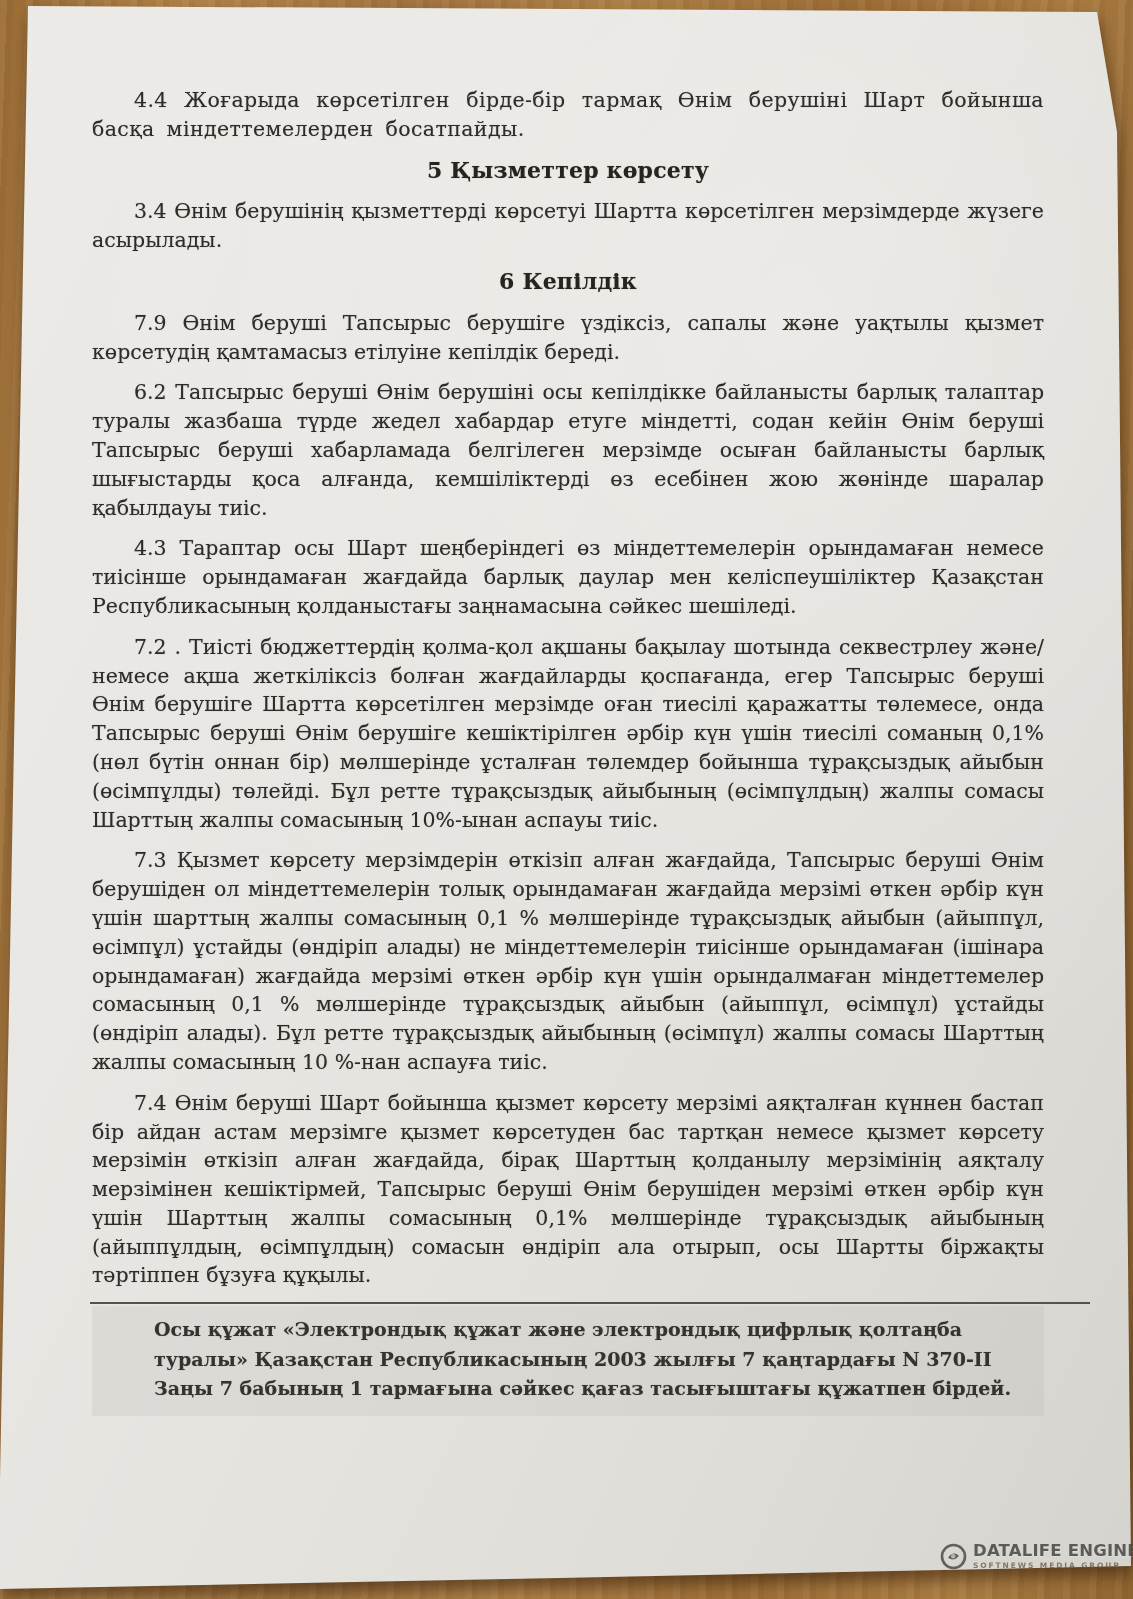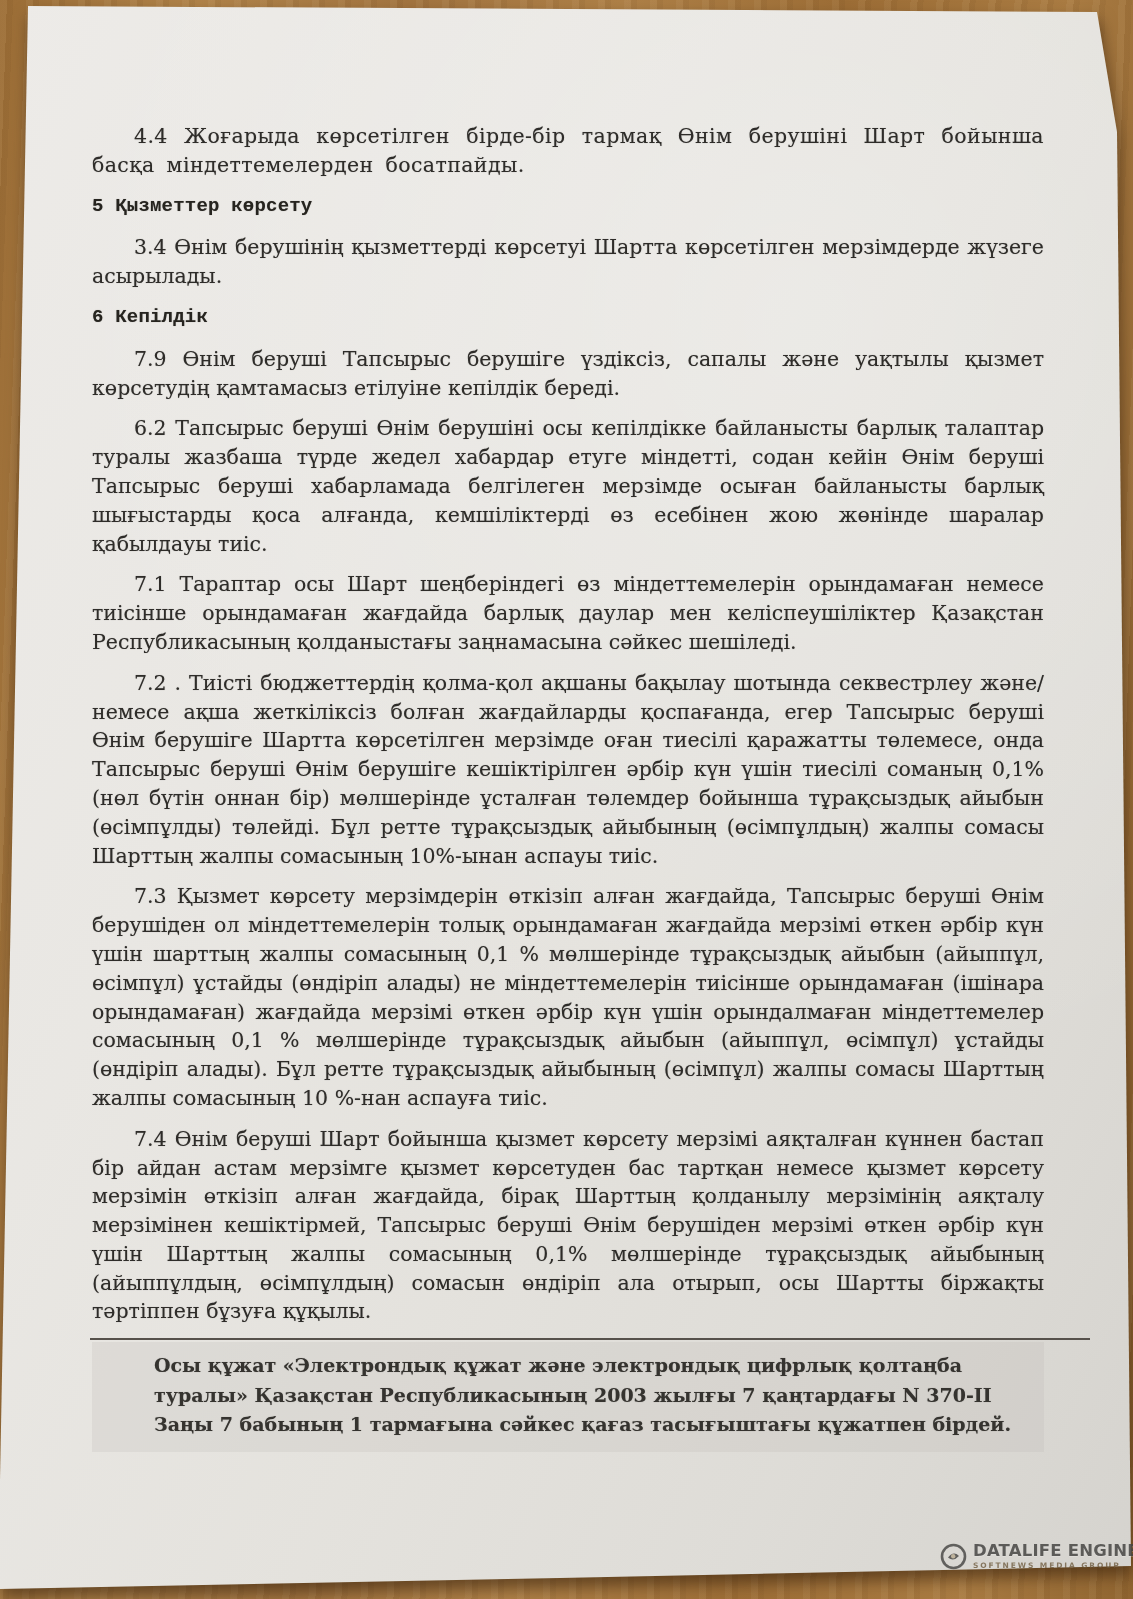--- a/index.html
+++ b/index.html
@@ -23,24 +23,24 @@
     background:
       radial-gradient(120% 90% at 70% 20%,rgba(255,255,255,.25) 0%,rgba(255,255,255,0) 55%),
       linear-gradient(115deg,#edebe8 0%,#e9e7e3 30%,#e4e2dd 55%,#dedcd7 78%,#d5d3ce 100%);
   }
   .content{
     position:absolute;left:92px;top:86px;width:952px;
     font-size:20.5px;line-height:28.8px;color:#2e2c29;
     text-align:justify;text-shadow:0 0 1px rgba(46,44,41,.38);
   }
   p.body{margin:0 0 12px;text-indent:42px;}
-  p.typewriter{letter-spacing:.4px;word-spacing:5px;margin-top:36px;}
+  p.typewriter{letter-spacing:.4px;word-spacing:5px;}
   h2.sect{
-    margin:4px 0 13px;text-align:left;font-size:19px;font-weight:bold;
-    color:#26241f;letter-spacing:.2px;font-family:Liberation Mono, monospace;
+    margin:4px 0 13px;text-align:center;font-size:22px;font-weight:bold;
+    color:#26241f;letter-spacing:.2px;
   }
   .footer-rule{height:2px;background:#56514b;width:1000px;margin:10px 0 0 -2px;}
   .notice{
     position:relative;margin-top:2px;padding:9px 8px 12px 62px;
     background:rgba(185,182,176,.22);
     font-weight:bold;font-size:19px;line-height:29.6px;text-align:left;color:#35332f;
   }
   .watermark{
     position:absolute;left:940px;top:1541px;width:190px;z-index:6;
     display:flex;align-items:flex-start;gap:6px;color:#474644;
@@ -65,21 +65,21 @@
 <div class="paper-wrap">
   <div class="paper">
     <div class="content">
 
       <p class="body typewriter">4.4 Жоғарыда көрсетілген бірде-бір тармақ Өнім берушіні Шарт бойынша басқа міндеттемелерден босатпайды.</p>
       <h2 class="sect">5 Қызметтер көрсету</h2>
       <p class="body">3.4 Өнім берушінің қызметтерді көрсетуі Шартта көрсетілген мерзімдерде жүзеге асырылады.</p>
       <h2 class="sect">6 Кепілдік</h2>
       <p class="body">7.9 Өнім беруші Тапсырыс берушіге үздіксіз, сапалы және уақтылы қызмет көрсетудің қамтамасыз етілуіне кепілдік береді.</p>
       <p class="body">6.2 Тапсырыс беруші Өнім берушіні осы кепілдікке байланысты барлық талаптар туралы жазбаша түрде жедел хабардар етуге міндетті, содан кейін Өнім беруші Тапсырыс беруші хабарламада белгілеген мерзімде осыған байланысты барлық шығыстарды қоса алғанда, кемшіліктерді өз есебінен жою жөнінде шаралар қабылдауы тиіс.</p>
-      <p class="body">7.1 Тараптар осы Шарт шеңберіндегі өз міндеттемелерін орындамаған немесе тиісінше орындамаған жағдайда барлық даулар мен келіспеушіліктер Қазақстан Республикасының қолданыстағы заңнамасына сәйкес шешіледі.</p>
+      <p class="body">4.3 Тараптар осы Шарт шеңберіндегі өз міндеттемелерін орындамаған немесе тиісінше орындамаған жағдайда барлық даулар мен келіспеушіліктер Қазақстан Республикасының қолданыстағы заңнамасына сәйкес шешіледі.</p>
       <p class="body">7.2 . Тиісті бюджеттердің қолма-қол ақшаны бақылау шотында секвестрлеу және/немесе ақша жеткіліксіз болған жағдайларды қоспағанда, егер Тапсырыс беруші Өнім берушіге Шартта көрсетілген мерзімде оған тиесілі қаражатты төлемесе, онда Тапсырыс беруші Өнім берушіге кешіктірілген әрбір күн үшін тиесілі соманың 0,1% (нөл бүтін оннан бір) мөлшерінде ұсталған төлемдер бойынша тұрақсыздық айыбын (өсімпұлды) төлейді. Бұл ретте тұрақсыздық айыбының (өсімпұлдың) жалпы сомасы Шарттың жалпы сомасының 10%-ынан аспауы тиіс.</p>
       <p class="body">7.3 Қызмет көрсету мерзімдерін өткізіп алған жағдайда, Тапсырыс беруші Өнім берушіден ол міндеттемелерін толық орындамаған жағдайда мерзімі өткен әрбір күн үшін шарттың жалпы сомасының 0,1 % мөлшерінде тұрақсыздық айыбын (айыппұл, өсімпұл) ұстайды (өндіріп алады) не міндеттемелерін тиісінше орындамаған (ішінара орындамаған) жағдайда мерзімі өткен әрбір күн үшін орындалмаған міндеттемелер сомасының 0,1 % мөлшерінде тұрақсыздық айыбын (айыппұл, өсімпұл) ұстайды (өндіріп алады). Бұл ретте тұрақсыздық айыбының (өсімпұл) жалпы сомасы Шарттың жалпы сомасының 10 %-нан аспауға тиіс.</p>
       <p class="body">7.4 Өнім беруші Шарт бойынша қызмет көрсету мерзімі аяқталған күннен бастап бір айдан астам мерзімге қызмет көрсетуден бас тартқан немесе қызмет көрсету мерзімін өткізіп алған жағдайда, бірақ Шарттың қолданылу мерзімінің аяқталу мерзімінен кешіктірмей, Тапсырыс беруші Өнім берушіден мерзімі өткен әрбір күн үшін Шарттың жалпы сомасының 0,1% мөлшерінде тұрақсыздық айыбының (айыппұлдың, өсімпұлдың) сомасын өндіріп ала отырып, осы Шартты біржақты тәртіппен бұзуға құқылы.</p>
 
       <div class="footer-rule"></div>
       <div class="notice">
         
         <span>Осы құжат «Электрондық құжат және электрондық цифрлық қолтаңба туралы» Қазақстан Республикасының 2003 жылғы 7 қаңтардағы N 370-II Заңы 7 бабының 1 тармағына сәйкес қағаз тасығыштағы құжатпен бірдей.</span>
       </div>
 

